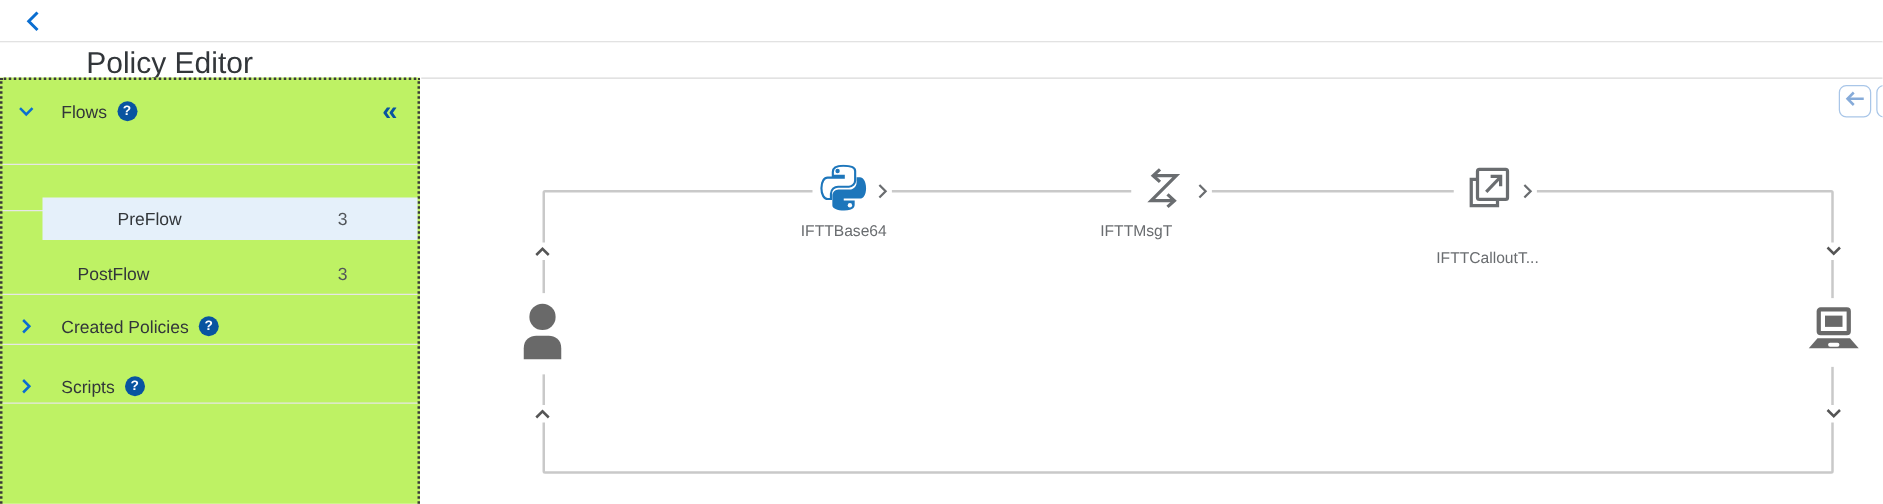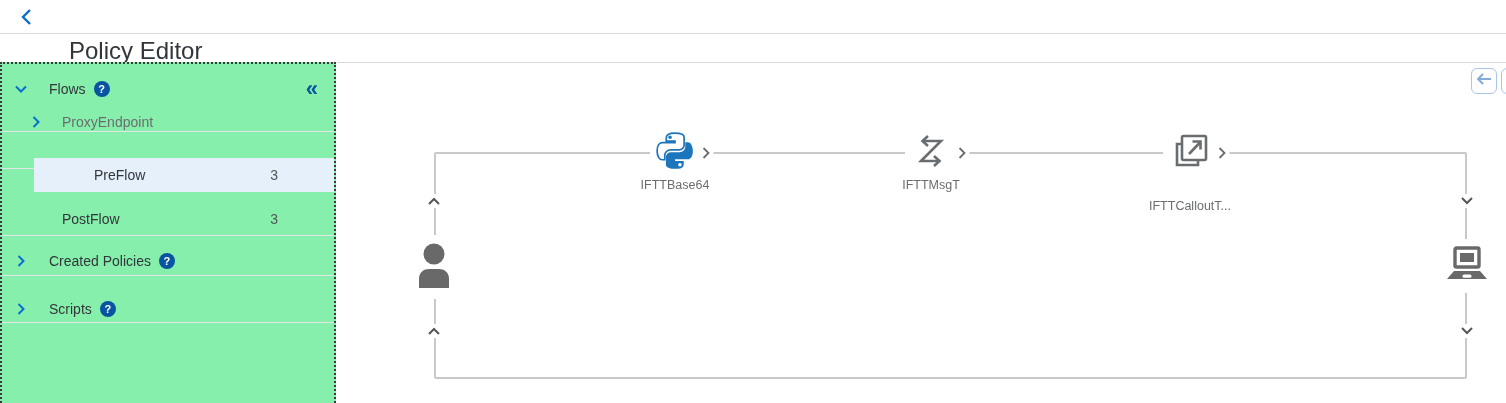--- a/index.html
+++ b/index.html
@@ -17,21 +17,21 @@
   }
   .topbar .back { margin-left:18px; width:18px; height:18px; display:flex; align-items:center; justify-content:center; cursor:pointer; }
   .topbar .title { margin-left:13px; font-size:14px; color:#32363a; }
 
   .subheader { position:absolute; left:0; top:34px; width:1506px; height:28px; background:#fff; }
   .subheader .pe-title { position:absolute; left:69px; top:3px; font-size:24px; color:#32363a; }
 
   
   .sidebar {
     position:absolute; left:0; top:62px; width:336px; height:341px;
-    background:#86efac; border:2px dotted #3a3a3a; border-bottom:none;
+    background:#bef264; border:2px dotted #3a3a3a; border-bottom:none;
   }
   .srow { position:absolute; left:0; right:0; display:flex; align-items:center; font-size:14px; }
   .srow .chev { flex:0 0 auto; display:flex; align-items:center; justify-content:center; width:18px; height:18px; cursor:pointer; }
   .srow .lbl { white-space:nowrap; }
   .help {
     display:inline-flex; align-items:center; justify-content:center;
     width:16px; height:16px; border-radius:50%; background:#0854a0; color:#fff;
     font-size:11px; font-weight:bold; margin-left:8px; cursor:pointer;
   }
   .collapse {
@@ -104,28 +104,20 @@
     <span class="chev ind1">
       <svg width="18" height="18" viewBox="0 0 18 18">
           <polyline points="4,6.5 9,11.5 14,6.5" fill="none" stroke="#0a6ed1" stroke-width="2"></polyline>
         </svg>
     </span>
     <span class="lbl lbl-top">Flows</span>
     <span class="help">?</span>
     <span class="collapse">«</span>
   </div>
 
-  <div class="srow row-proxy">
-    <span class="chev ind2">
-      <svg width="18" height="18" viewBox="0 0 18 18">
-          <polyline points="6.5,4 11.5,9 6.5,14" fill="none" stroke="#0a6ed1" stroke-width="2"></polyline>
-        </svg>
-    </span>
-    <span class="lbl lbl-sub">ProxyEndpoint</span>
-  </div>
   <div class="divider" style="top:67px"></div>
 
   <div class="divider" style="top:104px"></div>
 
   <div class="srow row-preflow">
     <span class="lbl lbl-leaf">PreFlow</span>
     <span class="count">3</span>
   </div>
 
   <div class="srow row-postflow">
@@ -186,21 +178,21 @@
         <polyline points="17,5 11.5,10 17,15"></polyline>
         <polyline points="23,25 28.5,30 23,35"></polyline>
       </svg>
     </span>
   </div>
   <div class="node flow-arrow" style="left:625px; top:90px;">
     <svg width="9" height="14" viewBox="0 0 9 14">
         <polyline points="2,2 7,7 2,12" fill="none" stroke="#6a6d70" stroke-width="1.8"></polyline>
       </svg>
   </div>
-  <div class="node-label" style="left:594px;">IFTTMsgT</div>
+  <div class="node-label" style="left:572px;">IFTTMsgT</div>
 
   <div class="node policy-node" style="left:853px; top:90px;">
     <span>
       <svg width="42" height="40" viewBox="0 0 42 40" fill="none" stroke="#6a6d70" stroke-width="2.6">
         <path d="M13 13 H8 V34 H29 V29"></path>
         <rect x="13" y="5" width="24" height="24" rx="1.5"></rect>
         <path d="M20 23 L31 11.5"></path>
         <polyline points="23.5,10.5 31.5,10.5 31.5,18.5"></polyline>
       </svg>
     </span>

